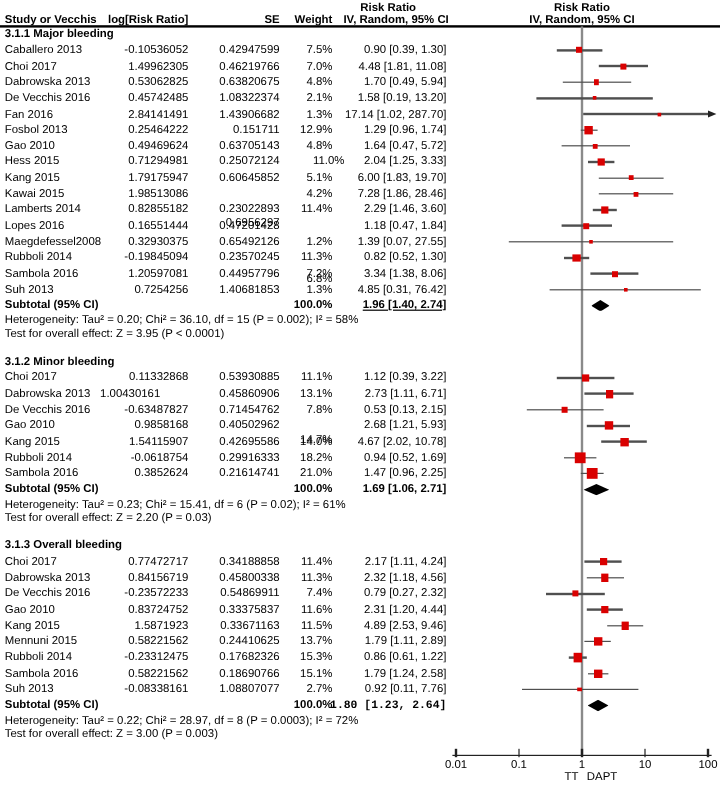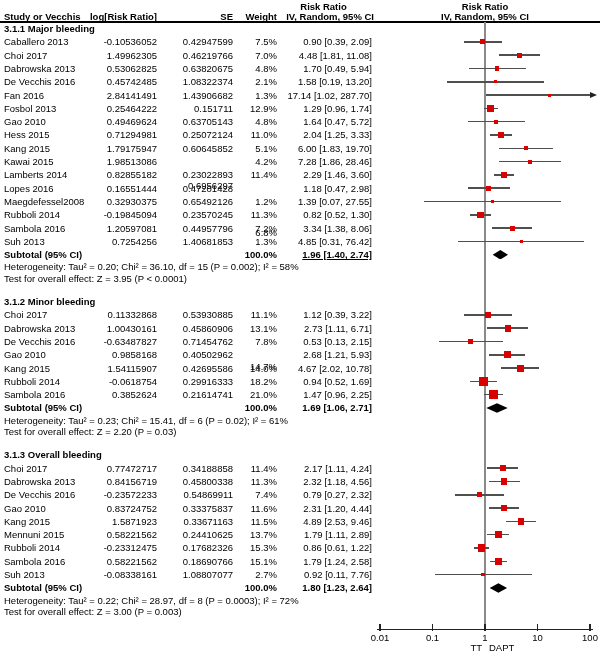--- a/index.html
+++ b/index.html
@@ -42,21 +42,21 @@
 
   <div id="rows">
       <div class="row" style="top:22px;height:13.3px;line-height:13.3px;">
         <div class="cell b" style="left:4px;top:0;">3.1.1 Major bleeding</div>
       </div>
       <div class="row" style="top:35.3px;height:13.3px;line-height:13.3px;">
         <div class="cell" style="left:4px;top:0;">Caballero 2013</div>
         <div class="cell r" style="left:60px;top:0;width:97px;">-0.10536052</div>
         <div class="cell r" style="left:162px;top:0;width:71px;">0.42947599</div>
         <div class="cell r" style="left:235px;top:0;width:42px;">7.5%</div>
-        <div class="cell r" style="left:275px;top:0;width:97px;">0.90 [0.39, 2.09]</div>
+        <div class="cell r" style="left:275px;top:0;width:97px;">0.90 [0.39, 1.30]</div>
         <div class="ciline" style="left:463.5px;top:5.9px;width:38.3px;height:1.5px;"></div>
         <div class="marker" style="left:480.1px;top:4.2px;width:5.0px;height:5.0px;"></div>
       </div>
       <div class="row" style="top:48.599999999999994px;height:13.3px;line-height:13.3px;">
         <div class="cell" style="left:4px;top:0;">Choi 2017</div>
         <div class="cell r" style="left:60px;top:0;width:97px;">1.49962305</div>
         <div class="cell r" style="left:162px;top:0;width:71px;">0.46219766</div>
         <div class="cell r" style="left:235px;top:0;width:42px;">7.0%</div>
         <div class="cell r" style="left:275px;top:0;width:97px;">4.48 [1.81, 11.08]</div>
         <div class="ciline" style="left:498.5px;top:5.9px;width:41.3px;height:1.5px;"></div>
@@ -105,21 +105,21 @@
         <div class="cell r" style="left:162px;top:0;width:71px;">0.63705143</div>
         <div class="cell r" style="left:235px;top:0;width:42px;">4.8%</div>
         <div class="cell r" style="left:275px;top:0;width:97px;">1.64 [0.47, 5.72]</div>
         <div class="ciline" style="left:467.8px;top:5.9px;width:57.0px;height:1.5px;"></div>
         <div class="marker" style="left:494.2px;top:4.6px;width:4.1px;height:4.1px;"></div>
       </div>
       <div class="row" style="top:128.39999999999998px;height:13.3px;line-height:13.3px;">
         <div class="cell" style="left:4px;top:0;">Hess 2015</div>
         <div class="cell r" style="left:60px;top:0;width:97px;">0.71294981</div>
         <div class="cell r" style="left:162px;top:0;width:71px;">0.25072124</div>
-        <div class="cell r" style="left:235px;top:0;width:42px;text-align:right;">11.0%</div>
+        <div class="cell r" style="left:245px;top:0;width:42px;text-align:right;">11.0%</div>
         <div class="cell r" style="left:275px;top:0;width:97px;">2.04 [1.25, 3.33]</div>
         <div class="ciline" style="left:490.1px;top:5.9px;width:22.3px;height:1.5px;"></div>
         <div class="marker" style="left:498.2px;top:3.6px;width:6.1px;height:6.1px;"></div>
       </div>
       <div class="row" style="top:141.7px;height:13.3px;line-height:13.3px;">
         <div class="cell" style="left:4px;top:0;">Kang 2015</div>
         <div class="cell r" style="left:60px;top:0;width:97px;">1.79175947</div>
         <div class="cell r" style="left:162px;top:0;width:71px;">0.60645852</div>
         <div class="cell r" style="left:235px;top:0;width:42px;">5.1%</div>
         <div class="cell r" style="left:275px;top:0;width:97px;">6.00 [1.83, 19.70]</div>
@@ -142,21 +142,21 @@
         <div class="cell r" style="left:235px;top:0;width:42px;">11.4%</div>
         <div class="cell r" style="left:275px;top:0;width:97px;">2.29 [1.46, 3.60]</div>
         <div class="ciline" style="left:493.6px;top:5.9px;width:20.6px;height:1.5px;"></div>
         <div class="marker" style="left:500.8px;top:3.5px;width:6.2px;height:6.2px;"></div>
       </div>
       <div class="row" style="top:181.60000000000002px;height:13.3px;line-height:13.3px;">
         <div class="cell" style="left:4px;top:0;">Lopes 2016</div>
         <div class="cell r" style="left:60px;top:0;width:97px;">0.16551444</div>
         <div class="cell r" style="left:162px;top:0;width:71px;">0.47201428</div>
         <div class="cell r" style="left:235px;top:0;width:42px;margin-top:44px;">6.8%</div>
-        <div class="cell r" style="left:275px;top:0;width:97px;">1.18 [0.47, 2.98]</div>
+        <div class="cell r" style="left:275px;top:0;width:97px;">1.18 [0.47, 1.84]</div>
         <div class="ciline" style="left:467.8px;top:5.9px;width:42.1px;height:1.5px;"></div>
         <div class="marker" style="left:486.4px;top:4.3px;width:4.8px;height:4.8px;"></div>
       </div>
       <div class="row" style="top:194.90000000000003px;height:13.3px;line-height:13.3px;">
         <div class="cell" style="left:4px;top:0;">Maegdefessel2008</div>
         <div class="cell r" style="left:60px;top:0;width:97px;">0.32930375</div>
         <div class="cell r" style="left:162px;top:0;width:71px;">0.65492126</div>
         <div class="cell r" style="left:235px;top:0;width:42px;">1.2%</div>
         <div class="cell r" style="left:275px;top:0;width:97px;">1.39 [0.07, 27.55]</div>
         <div class="ciline" style="left:424.4px;top:5.9px;width:136.2px;height:1.5px;"></div>
@@ -208,21 +208,21 @@
         <div class="cell" style="left:4px;top:0;">Choi 2017</div>
         <div class="cell r" style="left:60px;top:0;width:97px;">0.11332868</div>
         <div class="cell r" style="left:162px;top:0;width:71px;">0.53930885</div>
         <div class="cell r" style="left:235px;top:0;width:42px;">11.1%</div>
         <div class="cell r" style="left:275px;top:0;width:97px;">1.12 [0.39, 3.22]</div>
         <div class="ciline" style="left:463.5px;top:5.9px;width:48.1px;height:1.5px;"></div>
         <div class="marker" style="left:484.5px;top:3.6px;width:6.2px;height:6.2px;"></div>
       </div>
       <div class="row" style="top:321.6000000000001px;height:13.3px;line-height:13.3px;">
         <div class="cell" style="left:4px;top:0;">Dabrowska 2013</div>
-        <div class="cell r" style="left:60px;top:0;width:97px;">1.00430161</div>
+        <div class="cell r" style="left:60px;top:0;width:97px;text-align:center;">1.00430161</div>
         <div class="cell r" style="left:162px;top:0;width:71px;">0.45860906</div>
         <div class="cell r" style="left:235px;top:0;width:42px;">13.1%</div>
         <div class="cell r" style="left:275px;top:0;width:97px;">2.73 [1.11, 6.71]</div>
         <div class="ciline" style="left:487.4px;top:5.9px;width:41.0px;height:1.5px;"></div>
         <div class="marker" style="left:504.5px;top:3.3px;width:6.8px;height:6.8px;"></div>
       </div>
       <div class="row" style="top:334.9000000000001px;height:13.3px;line-height:13.3px;">
         <div class="cell" style="left:4px;top:0;">De Vecchis 2016</div>
         <div class="cell r" style="left:60px;top:0;width:97px;">-0.63487827</div>
         <div class="cell r" style="left:162px;top:0;width:71px;">0.71454762</div>
@@ -359,21 +359,21 @@
         <div class="cell r" style="left:60px;top:0;width:97px;">-0.08338161</div>
         <div class="cell r" style="left:162px;top:0;width:71px;">1.08807077</div>
         <div class="cell r" style="left:235px;top:0;width:42px;">2.7%</div>
         <div class="cell r" style="left:275px;top:0;width:97px;">0.92 [0.11, 7.76]</div>
         <div class="ciline" style="left:434.7px;top:5.9px;width:97.0px;height:1.5px;"></div>
         <div class="marker" style="left:481.4px;top:4.9px;width:3.5px;height:3.5px;"></div>
       </div>
       <div class="row" style="top:581.3px;height:13.3px;line-height:13.3px;">
         <div class="cell b" style="left:4px;top:0;">Subtotal (95% CI)</div>
         <div class="cell r b" style="left:235px;top:0;width:42px;">100.0%</div>
-        <div class="cell r b" style="left:275px;top:0;width:97px;">1.80 [1.23, 2.64]</div>
+        <div class="cell r b" style="left:275px;top:0;width:97px;font-family:Liberation Mono, monospace;">1.80 [1.23, 2.64]</div>
         <div class="diamond" style="left:489.7px;top:1.9px;width:17.4px;height:9.5px;"></div>
       </div>
       <div class="row" style="top:594.5999999999999px;height:11.2px;line-height:11.2px;">
         <div class="cell" style="left:4px;top:0;">Heterogeneity: Tau² = 0.22; Chi² = 28.97, df = 8 (P = 0.0003); I² = 72%</div>
       </div>
       <div class="row" style="top:605.8px;height:11.2px;line-height:11.2px;">
         <div class="cell" style="left:4px;top:0;">Test for overall effect: Z = 3.00 (P = 0.003)</div>
       </div>
     </div>
 

